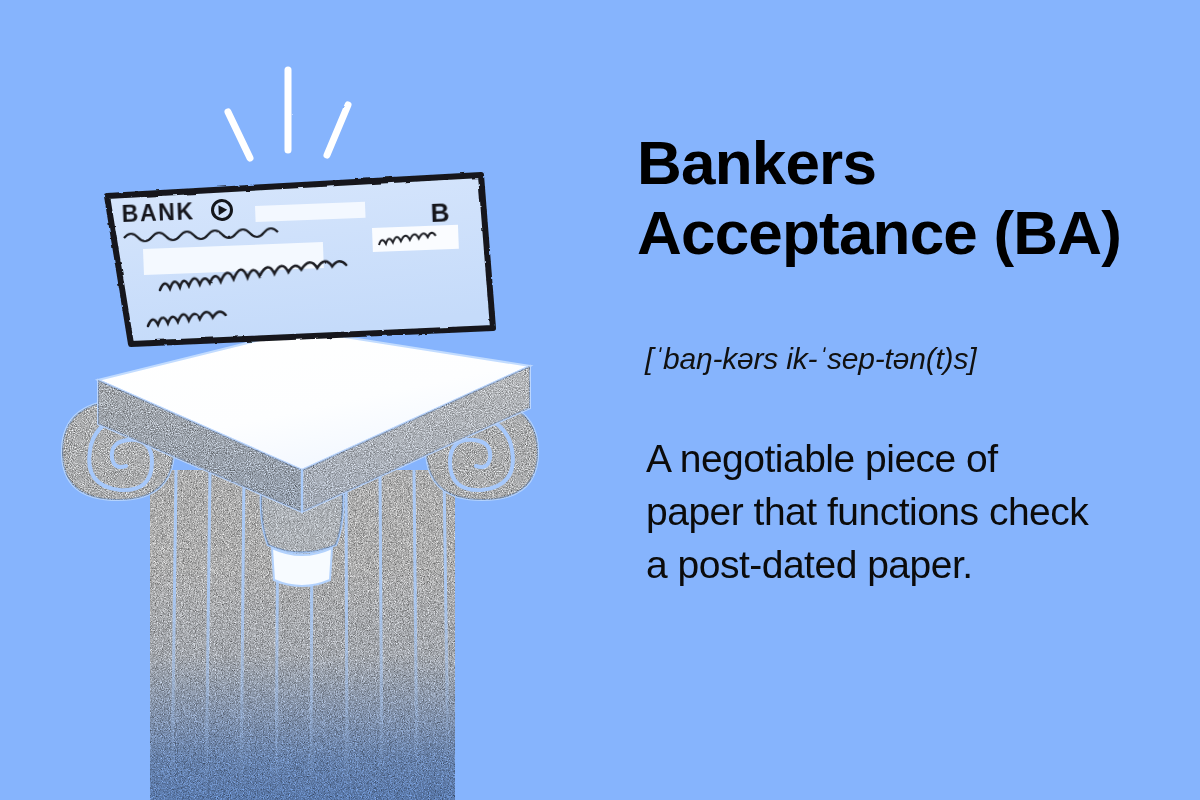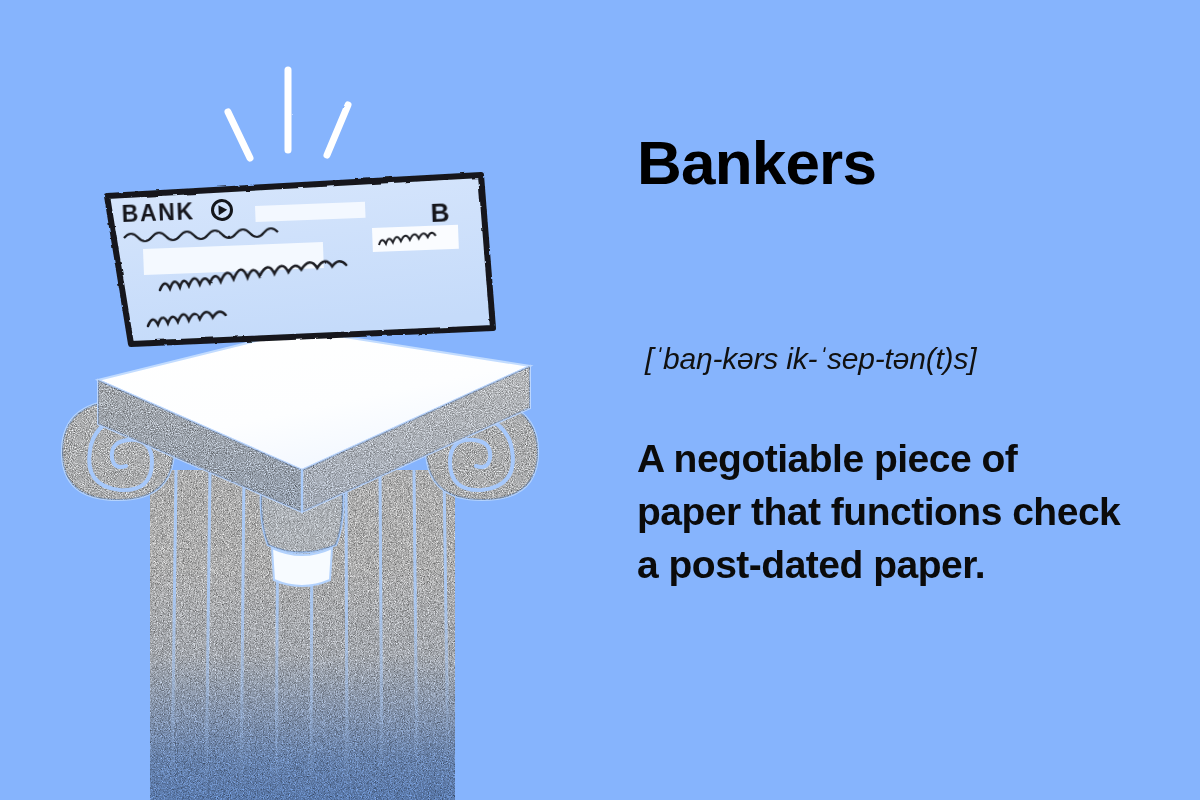--- a/index.html
+++ b/index.html
@@ -46,24 +46,24 @@
     left:8px; top:342px;
     font-size:30px;
     font-style:italic;
     font-weight:400;
     letter-spacing:-0.2px;
     color:#111111;
     white-space:nowrap;
   }
   #definition {
     position:absolute;
-    left:0; top:432px;
+    left:9px; top:432px;
     width:500px;
     font-size:39px;
-    font-weight:700;
+    font-weight:400;
     line-height:1.36;
     letter-spacing:-0.5px;
     color:#0b0b0b;
   }
   #definition .dline { display:block; white-space:nowrap; }
 </style>
 </head>
 <body>
 
 <div id="canvas" style="background: rgb(134, 180, 253);">
@@ -229,20 +229,21 @@
           <line x1="140" y1="334" x2="460" y2="334" stroke="#15171c" stroke-width="3" transform="rotate(-2.2 140 334)" filter="url(#roughInk)"></line>
         </g>
       </g>
     </svg>
   </div>
 
   <div id="text-panel">
 
     <h1 id="term-title">
       <span class="tline">Bankers</span>
+      <span class="tline">Acceptance (BA)</span>
     </h1>
 
     <div id="pronunciation">[ˈbaŋ-kərs ik-ˈsep-tən(t)s]</div>
 
     <p id="definition">
       <span class="dline">A negotiable piece of</span>
       <span class="dline">paper that functions check</span>
       <span class="dline">a post-dated paper.</span>
     </p>
 

